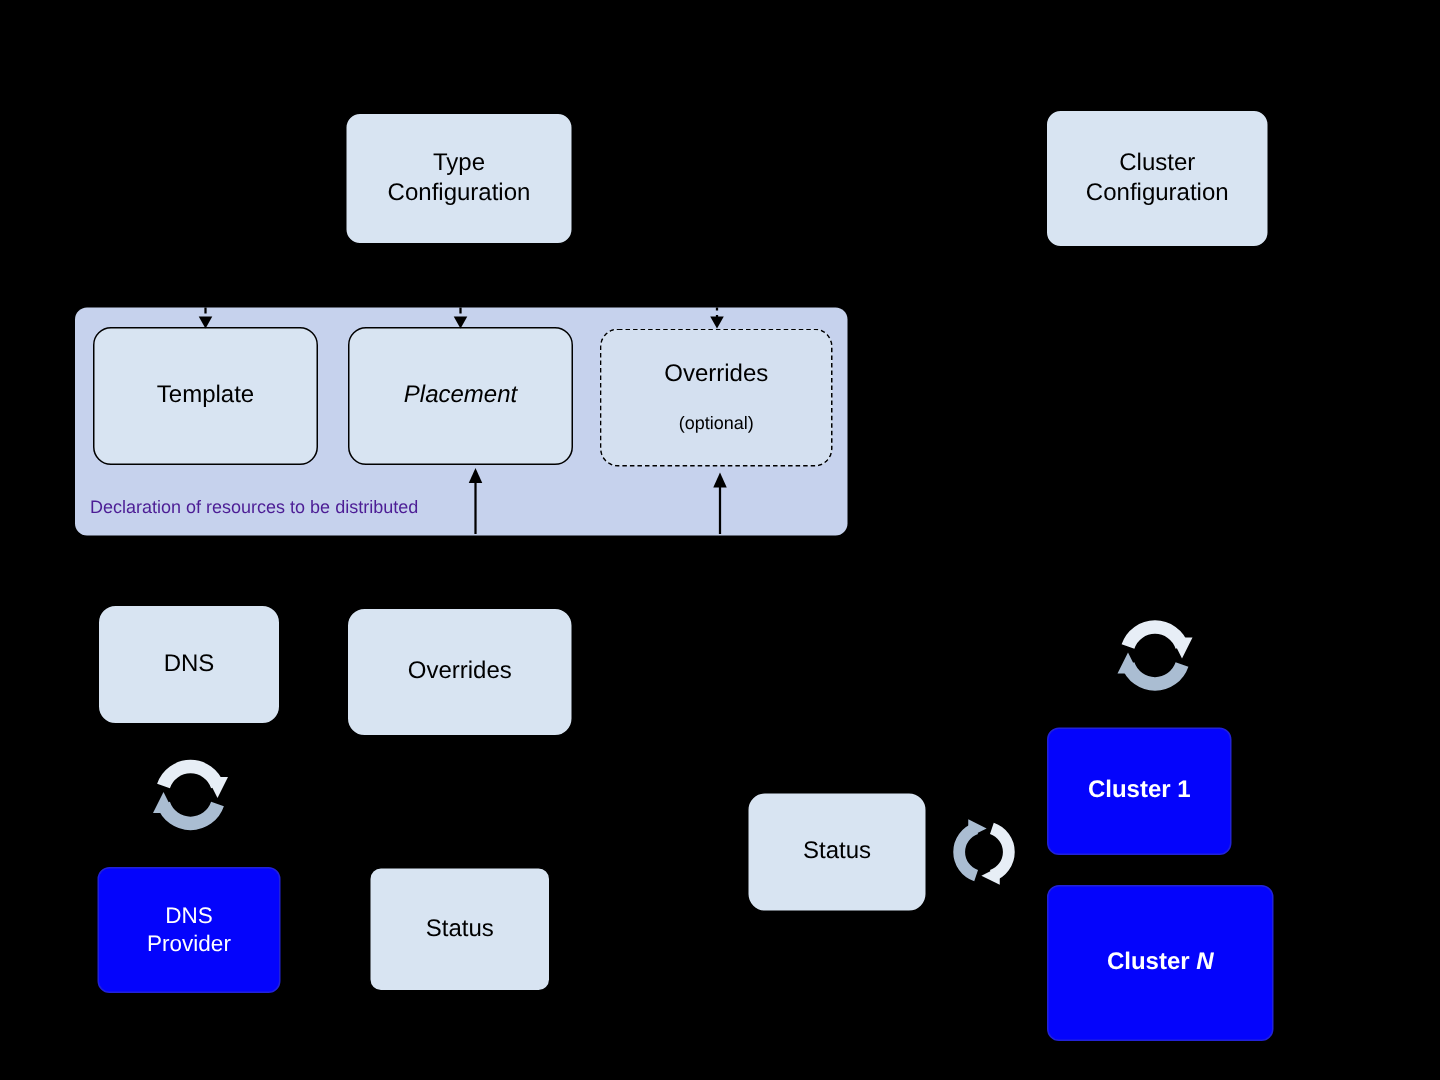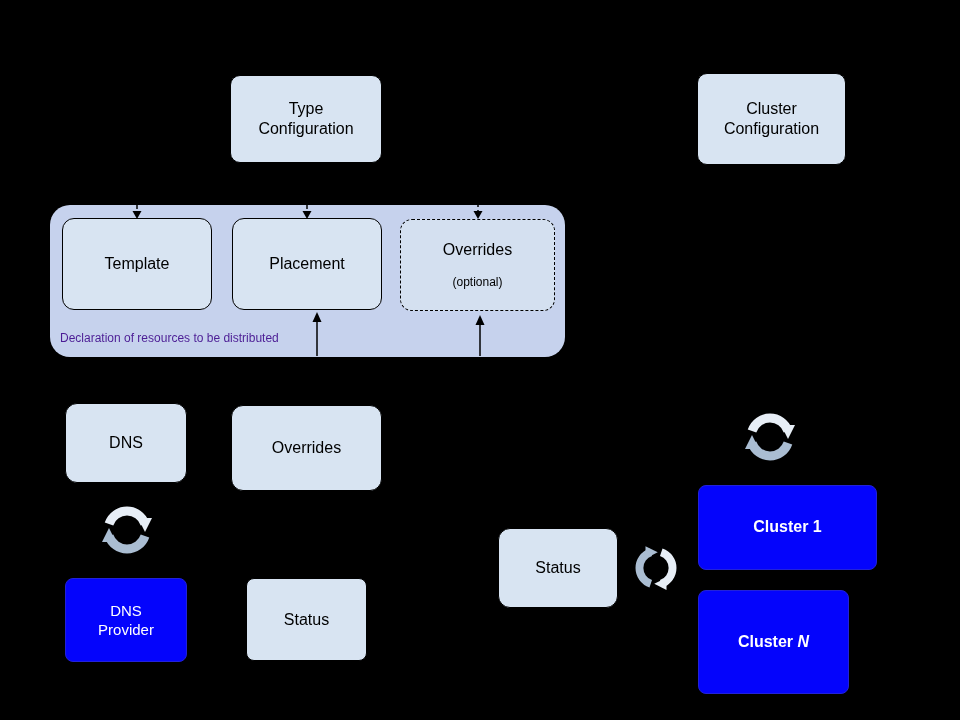--- a/index.html
+++ b/index.html
@@ -7,21 +7,21 @@
     position:relative;width:960px;height:720px;background:#000000;
     font-family:"Liberation Sans", sans-serif;overflow:hidden;
   }
   .box{
     position:absolute;display:flex;flex-direction:column;align-items:center;justify-content:center;
     background:#d8e4f2;border:1px solid #000;border-radius:10px;color:#000;
     font-size:16px;line-height:1.25;text-align:right;box-sizing:border-box;
   }
   .box .ln{display:block;}
   .container-band{
-    position:absolute;background:#c6d2ed;border-radius:20px;box-sizing:border-box;padding-left:17px;
+    position:absolute;background:#c6d2ed;border-radius:8px;box-sizing:border-box;padding-left:17px;
   }
   .inner-box{
     position:absolute;display:flex;flex-direction:column;align-items:center;justify-content:center;
     background:#d8e4f2;border:1px solid #000;border-radius:12px;color:#000;
     font-size:16px;text-align:center;box-sizing:border-box;
   }
   .inner-box.dashed{border:1.5px dashed #000;background:#d4e0f0;}
   .sub{font-size:12px;margin-top:16px;}
   .caption{
     position:absolute;left:10px;top:126px;font-size:12px;color:#4c1d95;
@@ -51,21 +51,21 @@
     <span class="ln">Cluster</span>
     <span class="ln">Configuration</span>
   </div>
 
   <div class="container-band" style="left:50px;top:205px;width:515px;height:152px;">
 
     <div class="inner-box" style="left:12px;top:13px;width:150px;height:92px;">
       <span>Template</span>
     </div>
 
-    <div class="inner-box" style="left:182px;top:13px;width:150px;height:92px;">
+    <div class="inner-box" style="left:182px;top:13px;width:150px;height:92px;font-style:italic;">
       <span>Placement</span>
     </div>
 
     <div class="inner-box dashed" style="left:350px;top:14px;width:155px;height:92px;">
       <span>Overrides</span>
       <span class="sub">(optional)</span>
     </div>
 
     <div class="caption">Declaration of resources to be distributed</div>
   </div>
@@ -130,21 +130,21 @@
 
   <div class="sync" style="left:738px;top:405px;">
     <svg viewBox="0 0 64 64" width="64" height="64">
       <path d="M14 26 A 19 19 0 0 1 50 26" fill="none" stroke="#e7eef6" stroke-width="9"></path>
       <polygon points="43,20 57,20 50,34" fill="#e7eef6"></polygon>
       <path d="M50 38 A 19 19 0 0 1 14 38" fill="none" stroke="#aabdd2" stroke-width="9"></path>
       <polygon points="7,44 21,44 14,30" fill="#aabdd2"></polygon>
     </svg>
   </div>
 
-  <div class="blue-box bold" style="left:698px;top:485px;width:179px;height:85px;">
+  <div class="blue-box bold" style="left:698px;top:485px;width:123px;height:85px;">
     <span>Cluster 1</span>
   </div>
 
   <div class="blue-box bold" style="left:698px;top:590px;width:151px;height:104px;">
     <span>
       <span>Cluster </span><span class="it">N</span>
     </span>
   </div>
 
 </div>

